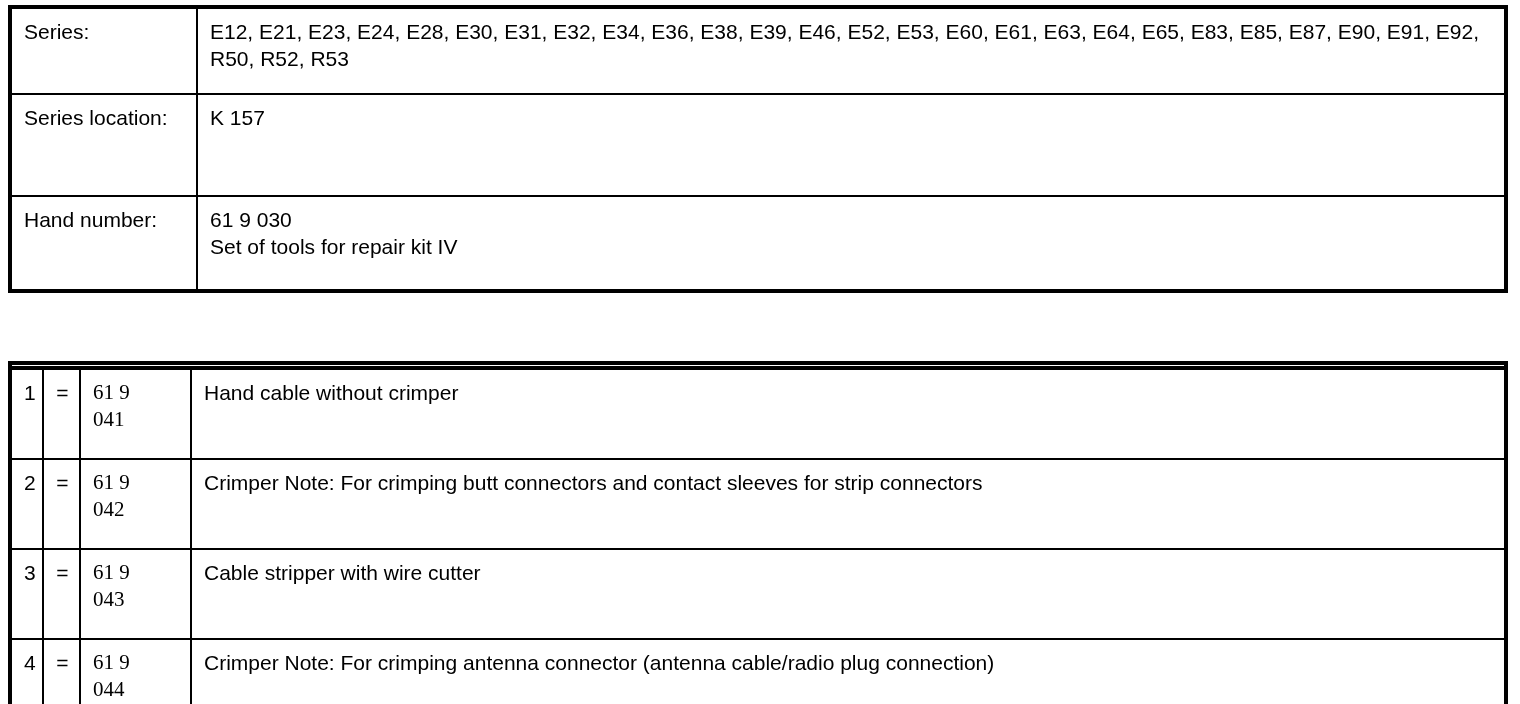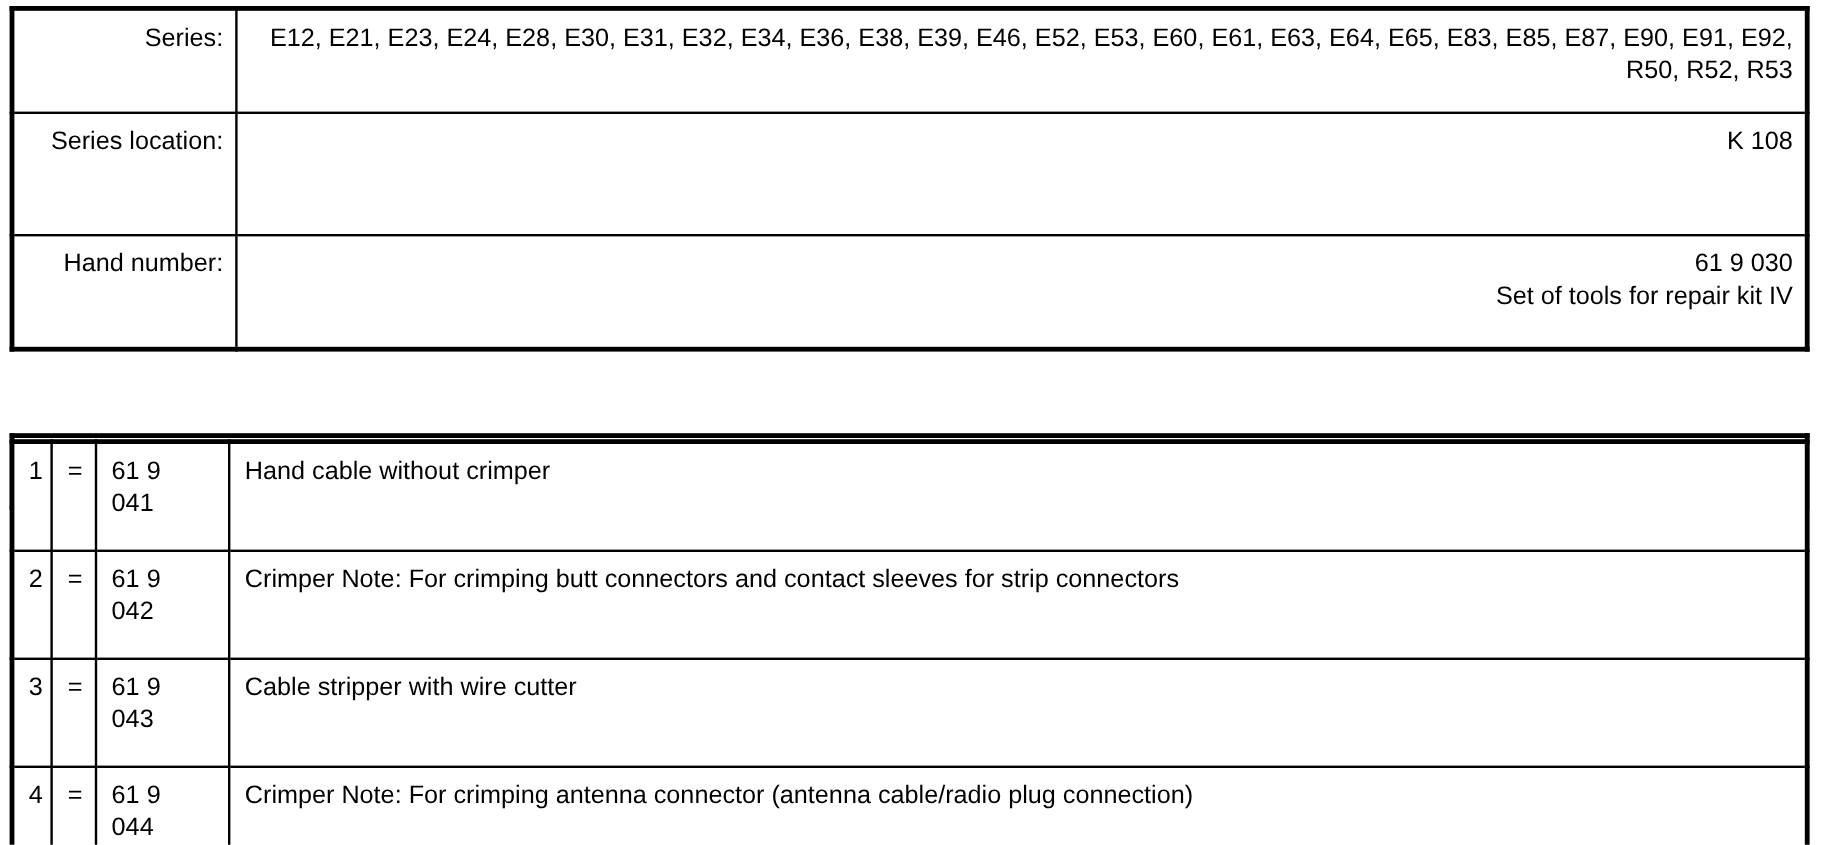--- a/index.html
+++ b/index.html
@@ -37,21 +37,21 @@
     border: 2px solid #000;
     padding: 0;
     vertical-align: top;
     font-size: 21px;
     line-height: 27px;
     color: #000;
   }
 
   
   #table-attributes { top: 5px; }
-  #table-attributes td { padding: 9px 10px 9px 12px; text-align: right; }
+  #table-attributes td { padding: 9px 10px 9px 12px; }
   .col-label   { width: 187px; }
   .row-series   td { height: 66px; }
   .row-storage  td { height: 82px; }
   .row-sinumber td { height: 46px; }
   .row-order    td { height: 74px; }
 
   
   #table-consisting { top: 313px; margin-top: 48px; }
   #table-consisting td {
     border: none;
@@ -62,21 +62,21 @@
   
   #table-items { top: 366px; }
   #table-items td { padding: 9px 10px 9px 12px; }
   .col-idx  { width: 33px; }
   .col-eq   { width: 37px; }
   .col-part { width: 111px; }
   .items-row td { height: 70px; }
 
   .cell-text { display: block; white-space: pre-line; }
   .eq-sign { display: block; text-align: center; }
-  .part-no { display: block; white-space: pre-line; }
+  .part-no { display: block; white-space: pre-line; font-family: Liberation Serif, serif; }
 </style>
 </head>
 <body>
 
 <div class="page">
 
   <table class="tbl" id="table-attributes">
     <colgroup>
       <col class="col-label">
         <col>
@@ -88,21 +88,21 @@
         </td>
         <td>
           <span class="cell-text">E12, E21, E23, E24, E28, E30, E31, E32, E34, E36, E38, E39, E46, E52, E53, E60, E61, E63, E64, E65, E83, E85, E87, E90, E91, E92, R50, R52, R53</span>
         </td>
       </tr>
       <tr class="row-storage">
         <td>
           <span class="cell-text">Series location:</span>
         </td>
         <td>
-          <span class="cell-text">K 108</span>
+          <span class="cell-text">K 157</span>
         </td>
       </tr>
       <tr class="row-order">
         <td>
           <span class="cell-text">Hand number:</span>
         </td>
         <td>
           <span class="cell-text">61 9 030
 Set of tools for repair kit IV</span>
         </td>

